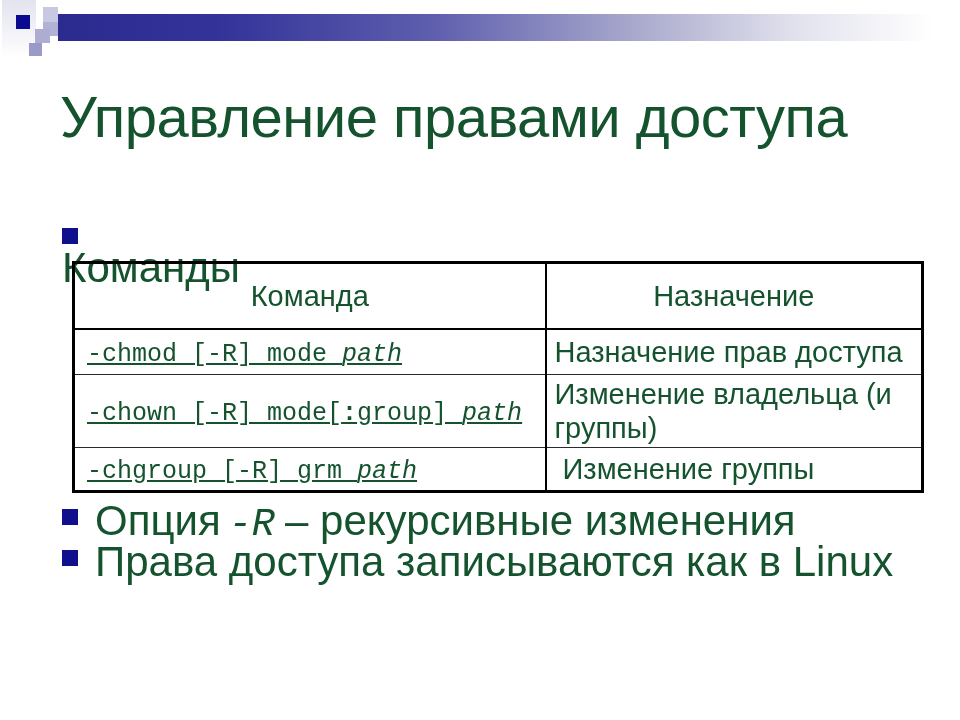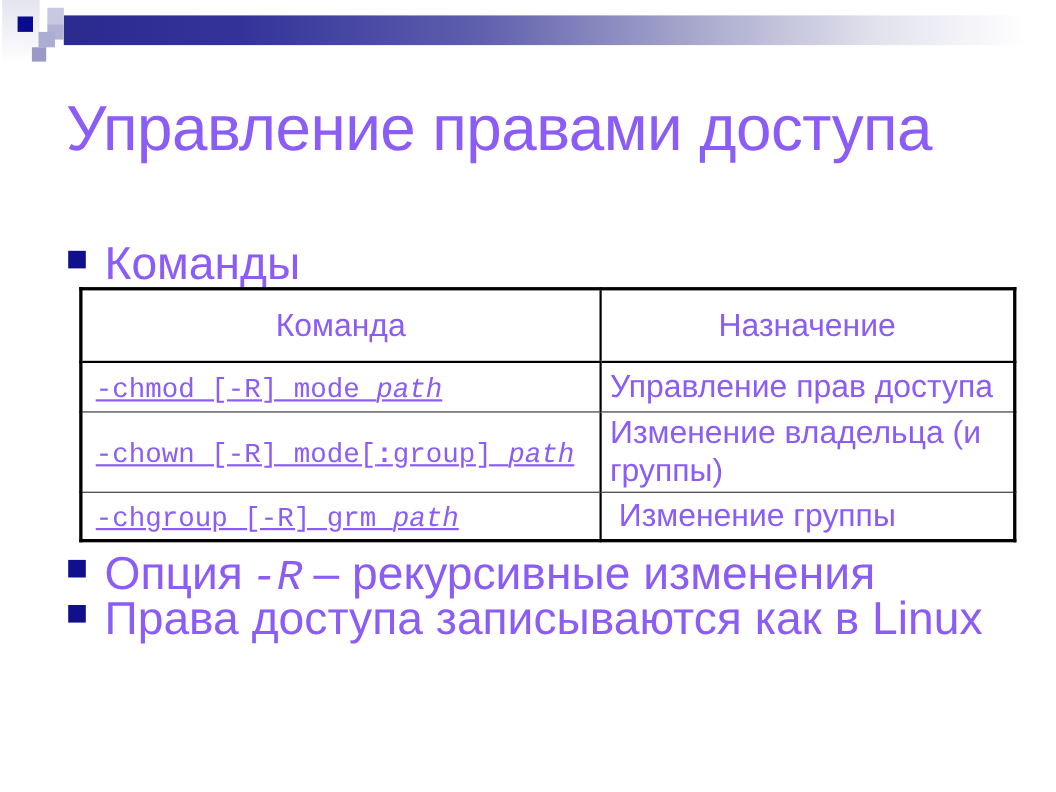--- a/index.html
+++ b/index.html
@@ -2,21 +2,21 @@
 <html><head>
 <meta charset="utf-8">
 <style>
   html,body{margin:0;padding:0;background:#888;}
   .slide{
     position:relative;
     width:960px;height:720px;
     background:#ffffff;
     overflow:hidden;
     font-family:"Liberation Sans","DejaVu Sans",sans-serif;
-    color:#8b5cf6;
+    color:#14532d;
     margin:0 auto;
   }
   
   .deco-strip{
     position:absolute;left:2px;top:0;width:34px;height:57px;
     background:linear-gradient(180deg,#e4e4ef 0%,#f3f3f9 60%,#ffffff 100%);
   }
   .deco-bar{
     position:absolute;left:58px;top:14px;width:902px;height:27px;
     background:linear-gradient(90deg,#2a2a8f 0%,#33339a 18%,#5f5fae 42%,#a9a9cd 64%,#e2e2ee 82%,#ffffff 97%);
@@ -32,21 +32,21 @@
     position:absolute;left:60px;top:84px;width:870px;
     font-size:58px;line-height:1.15;letter-spacing:-0.5px;
     font-weight:400;white-space:nowrap;
   }
   
   .bullet-row{position:absolute;left:62px;display:flex;align-items:flex-start;}
   .bullet-row .marker{
     flex:0 0 auto;width:16px;height:16px;margin:12px 17px 0 0;background:#10108c;
   }
   .bullet-row .txt{font-size:42px;line-height:1.15;white-space:nowrap;}
-  .b1{top:216px;}
+  .b1{top:216px;flex-direction:column;}
   .b2{top:484px;margin-top:13px;}
   .b3{top:538px;}
   .inline-code{
     font-family:"Liberation Mono","DejaVu Sans Mono",monospace;
     font-style:italic;font-size:0.92em;margin:0 10px 0 8px;
   }
   
   .cmd-table{
     position:absolute;left:72px;top:261px;width:852px;
     border-collapse:collapse;table-layout:fixed;
@@ -102,21 +102,21 @@
       </colgroup>
     <thead>
       <tr>
         <th>Команда</th>
         <th class="col2">Назначение</th>
       </tr>
     </thead>
     <tbody>
       <tr class="row-1">
         <td class="cell-cmd"><span class="mono">-chmod [-R] mode </span><span class="mono mono-i">path</span></td>
-        <td class="col2 purpose">Управление прав доступа</td>
+        <td class="col2 purpose">Назначение прав доступа</td>
       </tr>
       <tr class="row-2">
         <td class="cell-cmd"><span class="mono">-chown [-R] mode[</span><span class="mono mono-b">:</span><span class="mono">group] </span><span class="mono mono-i">path</span></td>
         <td class="col2 purpose">Изменение владельца (и группы)</td>
       </tr>
       <tr class="row-3">
         <td class="cell-cmd"><span class="mono">-chgroup [-R] grm </span><span class="mono mono-i">path</span></td>
         <td class="col2 purpose">Изменение группы</td>
       </tr>
     </tbody>

